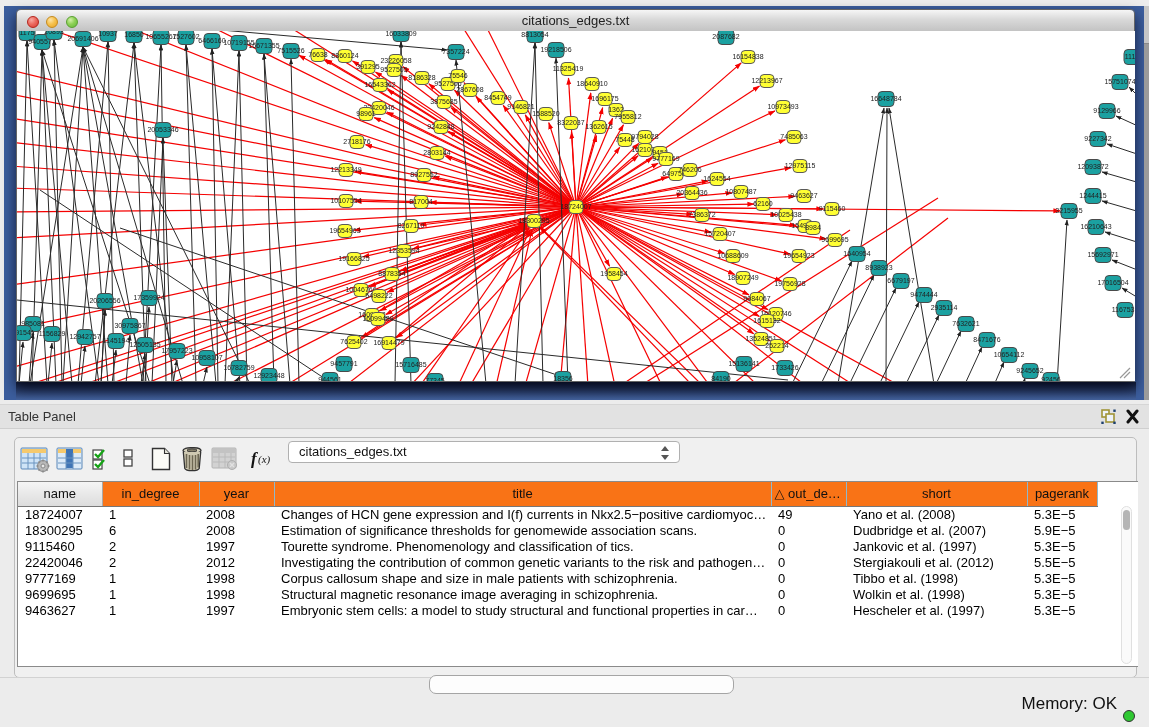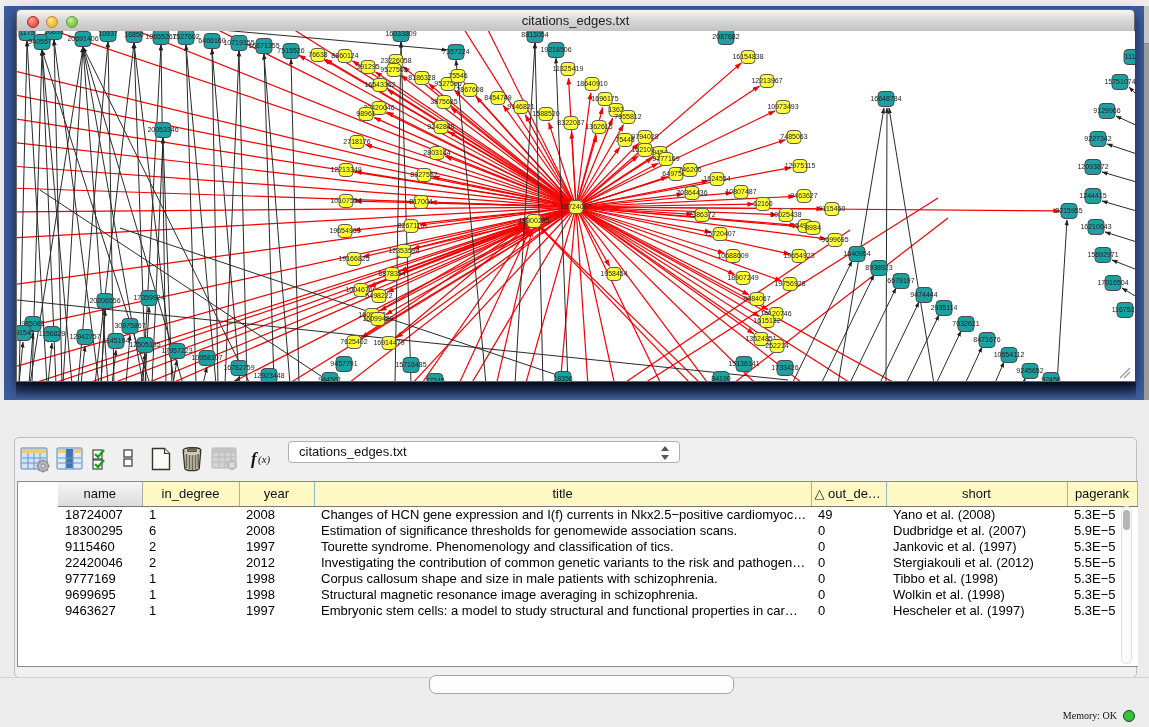--- a/index.html
+++ b/index.html
@@ -30,33 +30,33 @@
 #tp-head span.t { position:absolute; left:8px; top:4px; font-size:13px; color:#333; }
 #panel { position:absolute; left:14px; top:37px; width:1123px; height:241px; background:#f0f0f0;
   border:1px solid #bdbdbd; border-radius:5px; }
 
 #toolbar { position:absolute; left:4px; top:9px; height:26px; width:1100px; }
 
 #combo { position:absolute; left:273px; top:3px; width:392px; height:22px; background:#fff;
   border:1px solid #b0b0b0; border-radius:4px; font-size:13px; color:#111; line-height:20px; padding-left:10px; }
 
 #tblwrap { position:absolute; left:2px; top:43px; width:1121px; height:186px; background:#fff; border-top:1px solid #8a8a8a; border-left:1px solid #8a8a8a; border-bottom:1px solid #8a8a8a;}
-table { border-collapse:collapse; table-layout:fixed; width:1079px; font-size:13px;margin-left:40px; }
-th { background:#fef9c3; border-right:1px solid #8fb8cc; border-bottom:1px solid #777;
+table { border-collapse:collapse; table-layout:fixed; width:1079px; font-size:13px; }
+th { background:#f97316; border-right:1px solid #8fb8cc; border-bottom:1px solid #777;
   font-weight:normal; height:24px; font-size:13px; color:#111; }
 th.first { background:linear-gradient(#f5f5f5,#dcdcdc); border-right:1px solid #aaa; }
 td { height:16px; padding:0 0 0 7px; white-space:nowrap; overflow:hidden; color:#000; }
 
 #tabs { position:absolute; left:429px; top:675px; height:19px; display:flex;
   border:1px solid #a5a5a5; border-radius:7px; overflow:hidden; background:#fdfdfd; font-size:13px; }
 .tab { padding:0 13px 0; line-height:17px;margin-top:48px; }
 .tab.sel { background:linear-gradient(#909090,#787878); color:#f4f4f4; }
 .tab + .tab { border-left:6px solid #0ea5e9; }
 #hline { position:absolute; left:0; top:677px; width:1149px; height:1px; background:#d2d2d2; }
-#mem { position:absolute; right:32px; top:710px; font-size:10px; color:#111;font-family:Liberation Serif, serif; }
+#mem { position:absolute; right:32px; top:694px; font-size:17px; color:#111; }
 #memdot { position:absolute; right:14px; top:710px; width:12px; height:12px; border-radius:50%;
   background:#2fc832; border:1px solid #333; }
 </style>
 </head>
 <body>
 <div id="stage">
   <div id="desk"></div>
   <div id="deskshadow"></div>
   <div id="win">
     <div id="titlebar">
@@ -557,20 +557,31 @@
       <text x="614.0" y="276.3" text-anchor="middle">1958454</text>
 <rect x="569.0" y="200.5" width="14" height="13" rx="4" fill="#ffff33" stroke="#5a5a5a" stroke-width="1"></rect>
       <text x="576.0" y="209.3" text-anchor="middle">18724007</text>
 <rect x="527.0" y="214.5" width="14" height="13" rx="4" fill="#ffff33" stroke="#5a5a5a" stroke-width="1"></rect>
       <text x="534.0" y="223.3" text-anchor="middle">18300295</text>
 <path d="M1120,378 L1130,368 M1124,378 L1130,372" stroke="#999" stroke-width="1.2" fill="none"></path>
 </svg>
   <div id="rstrip-top"></div>
   <div id="rstrip"></div>
   <div id="south">
+    <div id="tp-head">
+        <span class="t">Table Panel</span>
+        <svg width="40" height="18" viewBox="0 0 40 18" style="position:absolute;right:8px;top:4px">
+<rect x="1" y="1" width="7" height="7" fill="#eef3fa" stroke="#a09437" stroke-width="1.6"></rect>
+<rect x="5" y="5" width="8" height="8" fill="#eef3fa" stroke="#a09437" stroke-width="1.6"></rect>
+<rect x="12.3" y="0.5" width="2.4" height="2.4" fill="#1c3f6e"></rect>
+<rect x="0.3" y="12.6" width="2.4" height="2.4" fill="#1c3f6e"></rect>
+<rect x="12.3" y="12.6" width="2.4" height="2.4" fill="#1c3f6e"></rect>
+<path d="M27 2 L36 13 M36 2 L27 13" stroke="#111" stroke-width="3" stroke-linecap="round"></path>
+</svg>
+      </div>
     <div id="panel">
       <div id="toolbar">
 <svg width="280" height="26" viewBox="0 0 280 26">
 
  <g transform="translate(2,1)">
   <rect x="0" y="0" width="26" height="21" rx="1" fill="#cfe4f7" stroke="#5a87b8"></rect>
   <rect x="1" y="1" width="24" height="4" fill="#f5c96d"></rect>
   <path d="M1 10h24M1 15h24M7 5v16M13 5v16M19 5v16" stroke="#6a94c0" stroke-width="1" fill="none"></path>
   <circle cx="22" cy="18" r="5.5" fill="#b9b9b9" stroke="#888"></circle>
   <circle cx="22" cy="18" r="2" fill="#e8e8e8" stroke="#888"></circle>

